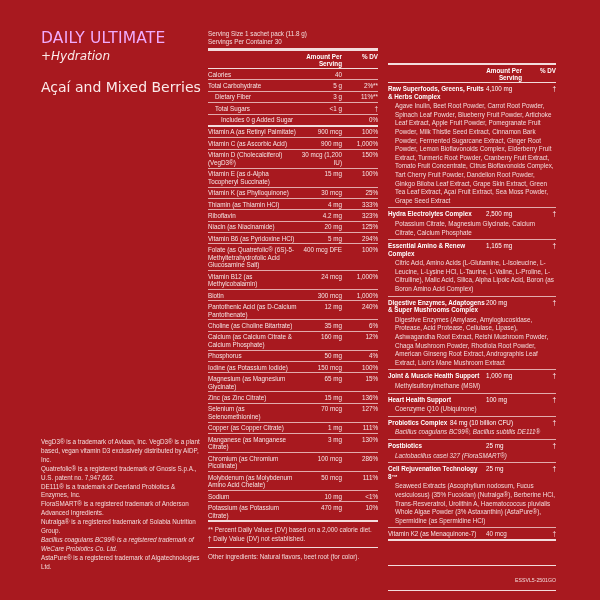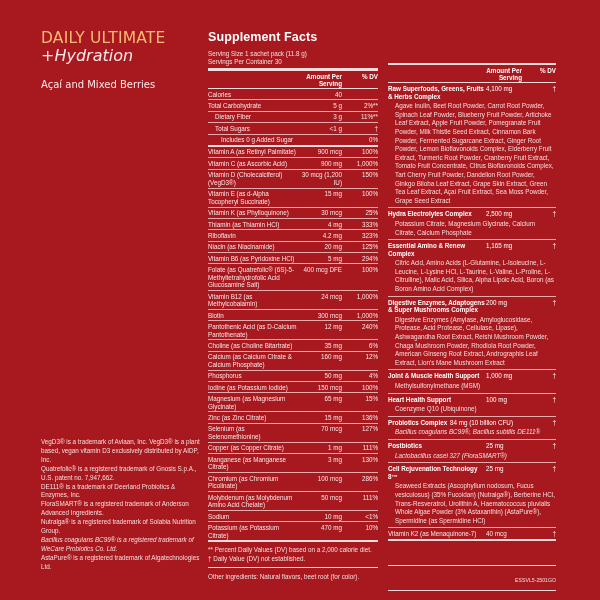--- a/index.html
+++ b/index.html
@@ -5,29 +5,29 @@
   * { box-sizing: border-box; margin: 0; padding: 0; }
   html, body { width: 600px; height: 600px; overflow: hidden; }
   body {
     background: #a8191f;
     color: #f6e6e6;
     font-family: "Liberation Sans", sans-serif;
     position: relative;
   }
   .brand { position: absolute; left: 41px; top: 30px; width: 160px; }
   .brand .t1, .brand .t2 {
-    font-size: 15.5px; line-height: 17px; letter-spacing: 0.2px; color: #fdba74;
+    font-size: 15.5px; line-height: 17px; letter-spacing: 0.2px; color: #f0abfc;
     font-family: "DejaVu Sans", sans-serif; font-weight: normal;
   }
   .brand .t3 {
-    font-size: 16px; line-height: 18px; font-style: italic; color: #fbeaea;
+    font-size: 12px; line-height: 18px; font-style: italic; color: #fbeaea;
     font-family: "DejaVu Sans", sans-serif;
   }
   .brand .flavor {
-    margin-top: 14px; font-size: 10px; color: #fbeaea;
+    margin-top: 14px; font-size: 14px; color: #fbeaea;
     font-family: "DejaVu Sans", sans-serif;
   }
   .trademarks {
     position: absolute; left: 41px; top: 438px; width: 162px;
     font-size: 6.3px; line-height: 8.9px; color: #f3dcdc;
   }
   .trademarks p { margin: 0; }
 
   .facts { position: absolute; left: 208px; top: 30px; width: 170px; }
   .facts h1 { font-size: 12.5px; font-weight: bold; color: #fff; margin-bottom: 6px; letter-spacing: 0.1px; }
@@ -88,21 +88,20 @@
   <p>VegD3® is a trademark of Aviaan, Inc. VegD3® is a plant based, vegan vitamin D3 exclusively distributed by AIDP, Inc.</p>
   <p>Quatrefolic® is a registered trademark of Gnosis S.p.A., U.S. patent no. 7,947,662.</p>
   <p>DE111® is a trademark of Deerland Probiotics &amp; Enzymes, Inc.</p>
   <p>FloraSMART® is a registered trademark of Anderson Advanced Ingredients.</p>
   <p>Nutralga® is a registered trademark of Solabia Nutrition Group.</p>
   <p style="font-style:italic">Bacillus coagulans BC99® is a registered trademark of WeCare Probiotics Co. Ltd.</p>
   <p>AstaPure® is a registered trademark of Algatechnologies Ltd.</p>
 </div>
 
 <div class="facts">
-  <h1>Supplement Facts</h1>
   <div class="serving">Serving Size 1 sachet pack (11.8 g)</div>
   <div class="serving">Servings Per Container 30</div>
   <div class="hdr">
     <span class="amt">Amount Per Serving</span>
     <span class="dv">% DV</span>
   </div>
   <div id="facts-rows">
       <div class="row">
         <span class="name">Calories</span>
         <span class="amt">40</span>

